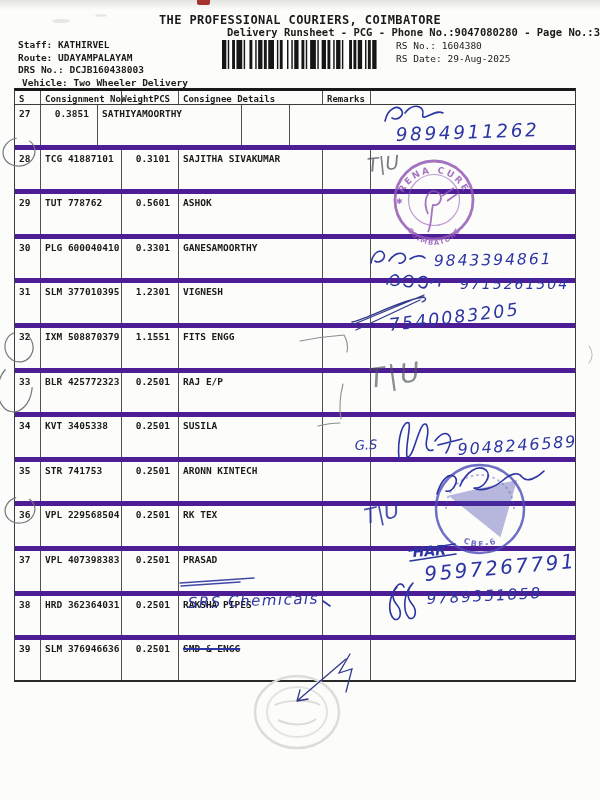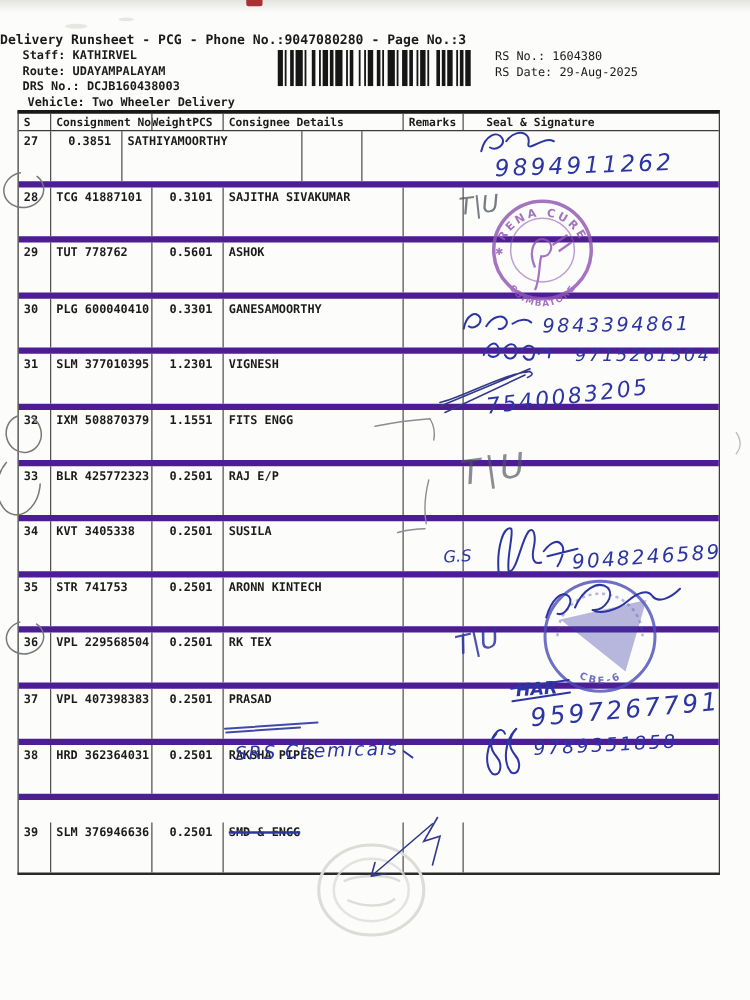--- a/index.html
+++ b/index.html
@@ -6,32 +6,32 @@
   .page{position:relative;width:600px;height:800px;background:#fcfcfa;overflow:hidden;
         font-family:"DejaVu Sans Mono",monospace;color:#1b1b1b;}
   .topstrip{position:absolute;top:0;left:0;right:0;height:10px;
         background:linear-gradient(#e3e3e0,#fcfcfa);}
   .red-mark{position:absolute;left:197px;top:0;width:13px;height:5px;background:#a83232;border-radius:0 0 2px 2px;}
   .smudge{position:absolute;background:#e6e6e2;border-radius:50%;}
   .s1{left:52px;top:19px;width:18px;height:4px;}
   .s2{left:95px;top:14px;width:12px;height:3px;}
   .title{position:absolute;top:13px;left:0;width:100%;text-align:center;
         font-size:12px;font-weight:bold;letter-spacing:.4px;}
-  .subtitle{position:absolute;top:26px;left:0;width:100%;text-align:left;
+  .subtitle{position:absolute;top:26px;left:0;width:100%;text-align:right;
         font-size:10.5px;font-weight:bold;}
   .meta-left{position:absolute;left:18px;top:39px;font-size:9.5px;font-weight:bold;line-height:12.6px;}
   .meta-left .indent{padding-left:4px;}
   .meta-right{position:absolute;left:396px;top:40px;font-size:9.5px;font-weight:normal;line-height:12.6px;}
   .barcode{position:absolute;left:222px;top:40px;width:156px;height:29px;}
   .barcode rect{fill:#161616;}
   .rtable{position:absolute;left:14px;top:88px;width:560px;box-sizing:content-box;
         border:1px solid #3c3c3c;border-top:3px solid #191919;border-bottom:2px solid #2a2a2a;}
   .thead{display:flex;height:13px;border-bottom:1px solid #3c3c3c;font-size:9px;font-weight:bold;}
   .trow{display:flex;height:39.6px;border-bottom:5px solid #4c1d95;font-size:9.5px;font-weight:bold;}
-  .trow:last-child{border-bottom:none;margin-top:18px;}
+  .trow:last-child{border-bottom:none;}
   .c{border-right:1px solid #515151;padding:3px 0 0 4px;box-sizing:border-box;overflow:hidden;}
   .sno{width:26px;}
   .consignment{width:81px;}
   .wp{width:57px;display:flex;justify-content:flex-end;padding-right:8px;}
   .consignee{width:144px;}
   .remarks{width:48px;}
   .seal{width:204px;border-right:none;padding-left:18px;}
   .struck{text-decoration:line-through;text-decoration-thickness:2px;text-decoration-color:#2c35a2;}
   .overlay{position:absolute;left:0;top:0;pointer-events:none;}
   
@@ -49,20 +49,21 @@
 </style>
 </head>
 <body>
 
 <div class="page">
   <div class="topstrip"></div>
   <div class="red-mark"></div>
   <div class="smudge s1"></div>
   <div class="smudge s2"></div>
 
+  <div class="title">THE PROFESSIONAL COURIERS, COIMBATORE</div>
   <div class="subtitle">Delivery Runsheet - PCG - Phone No.:9047080280 - Page No.:3</div>
 
   <div class="meta-left">
     <div><span>Staff:</span> <span>KATHIRVEL</span></div>
     <div><span>Route:</span> <span>UDAYAMPALAYAM</span></div>
     <div><span>DRS No.:</span> <span>DCJB160438003</span></div>
     <div class="indent"><span>Vehicle:</span> <span>Two Wheeler Delivery</span></div>
   </div>
 
   <svg class="barcode" viewBox="0 0 108 29" preserveAspectRatio="none">
@@ -108,21 +109,20 @@
   <div class="rtable">
     <div class="thead">
       <div class="c sno">S No</div>
       <div class="c consignment">Consignment No</div>
       <div class="c wp">
         <span>Weight</span>
         <span>PCS</span>
       </div>
       <div class="c consignee">Consignee Details</div>
       <div class="c remarks">Remarks</div>
-      <div class="c seal">Seal &amp; Signature</div>
     </div>
     <div>
         <div class="trow">
           <div class="c sno">27</div>
           <div class="c wp">
             <span>0.385</span>
             <span>1</span>
           </div>
           <div class="c consignee"><span class="">SATHIYAMOORTHY</span></div>
           <div class="c remarks"></div>

